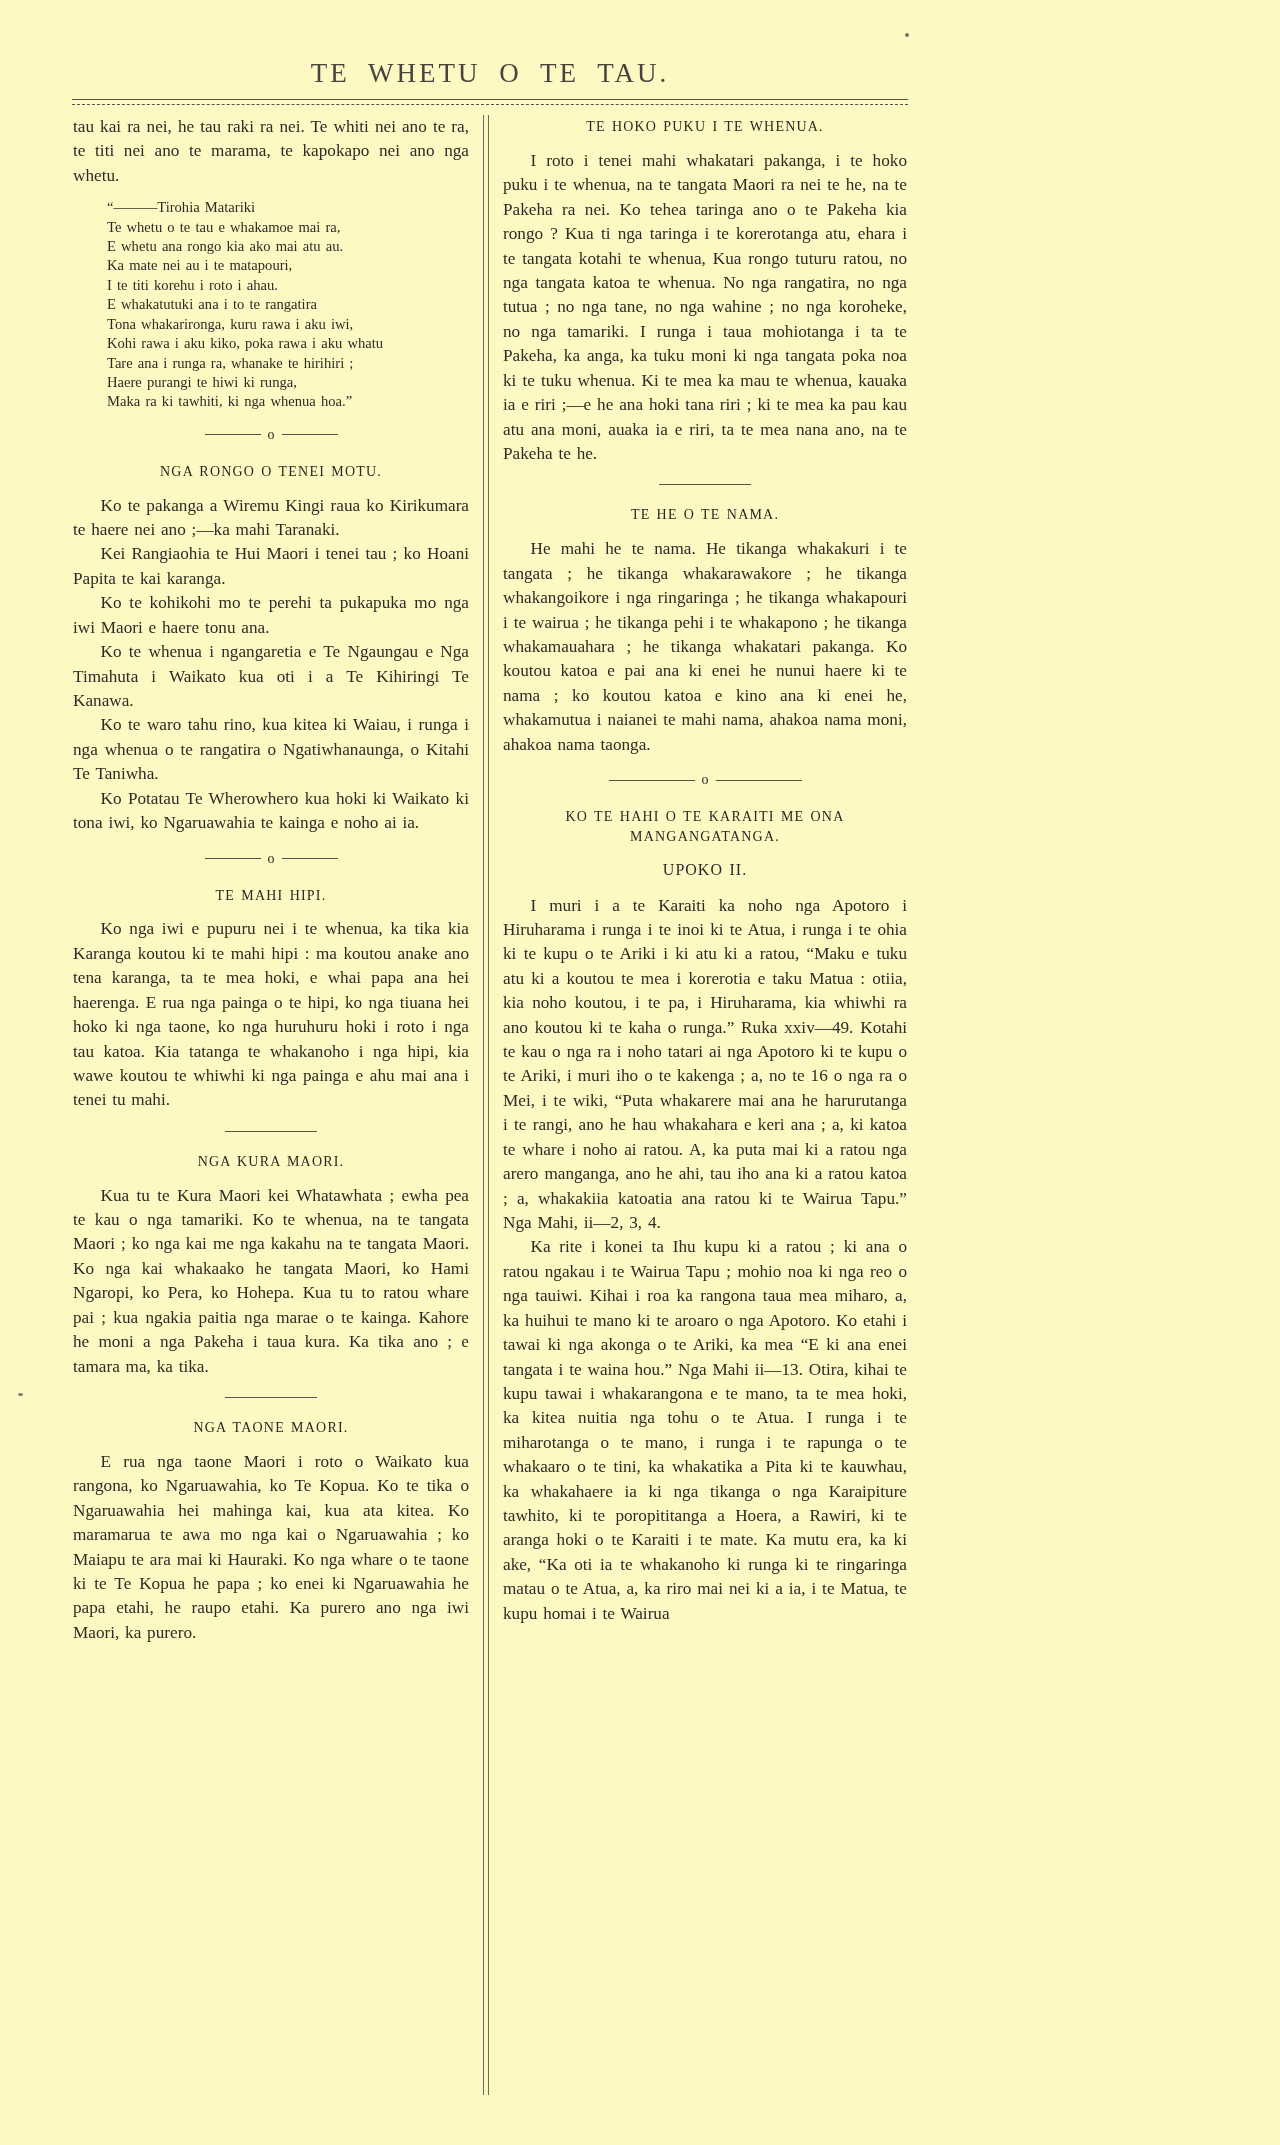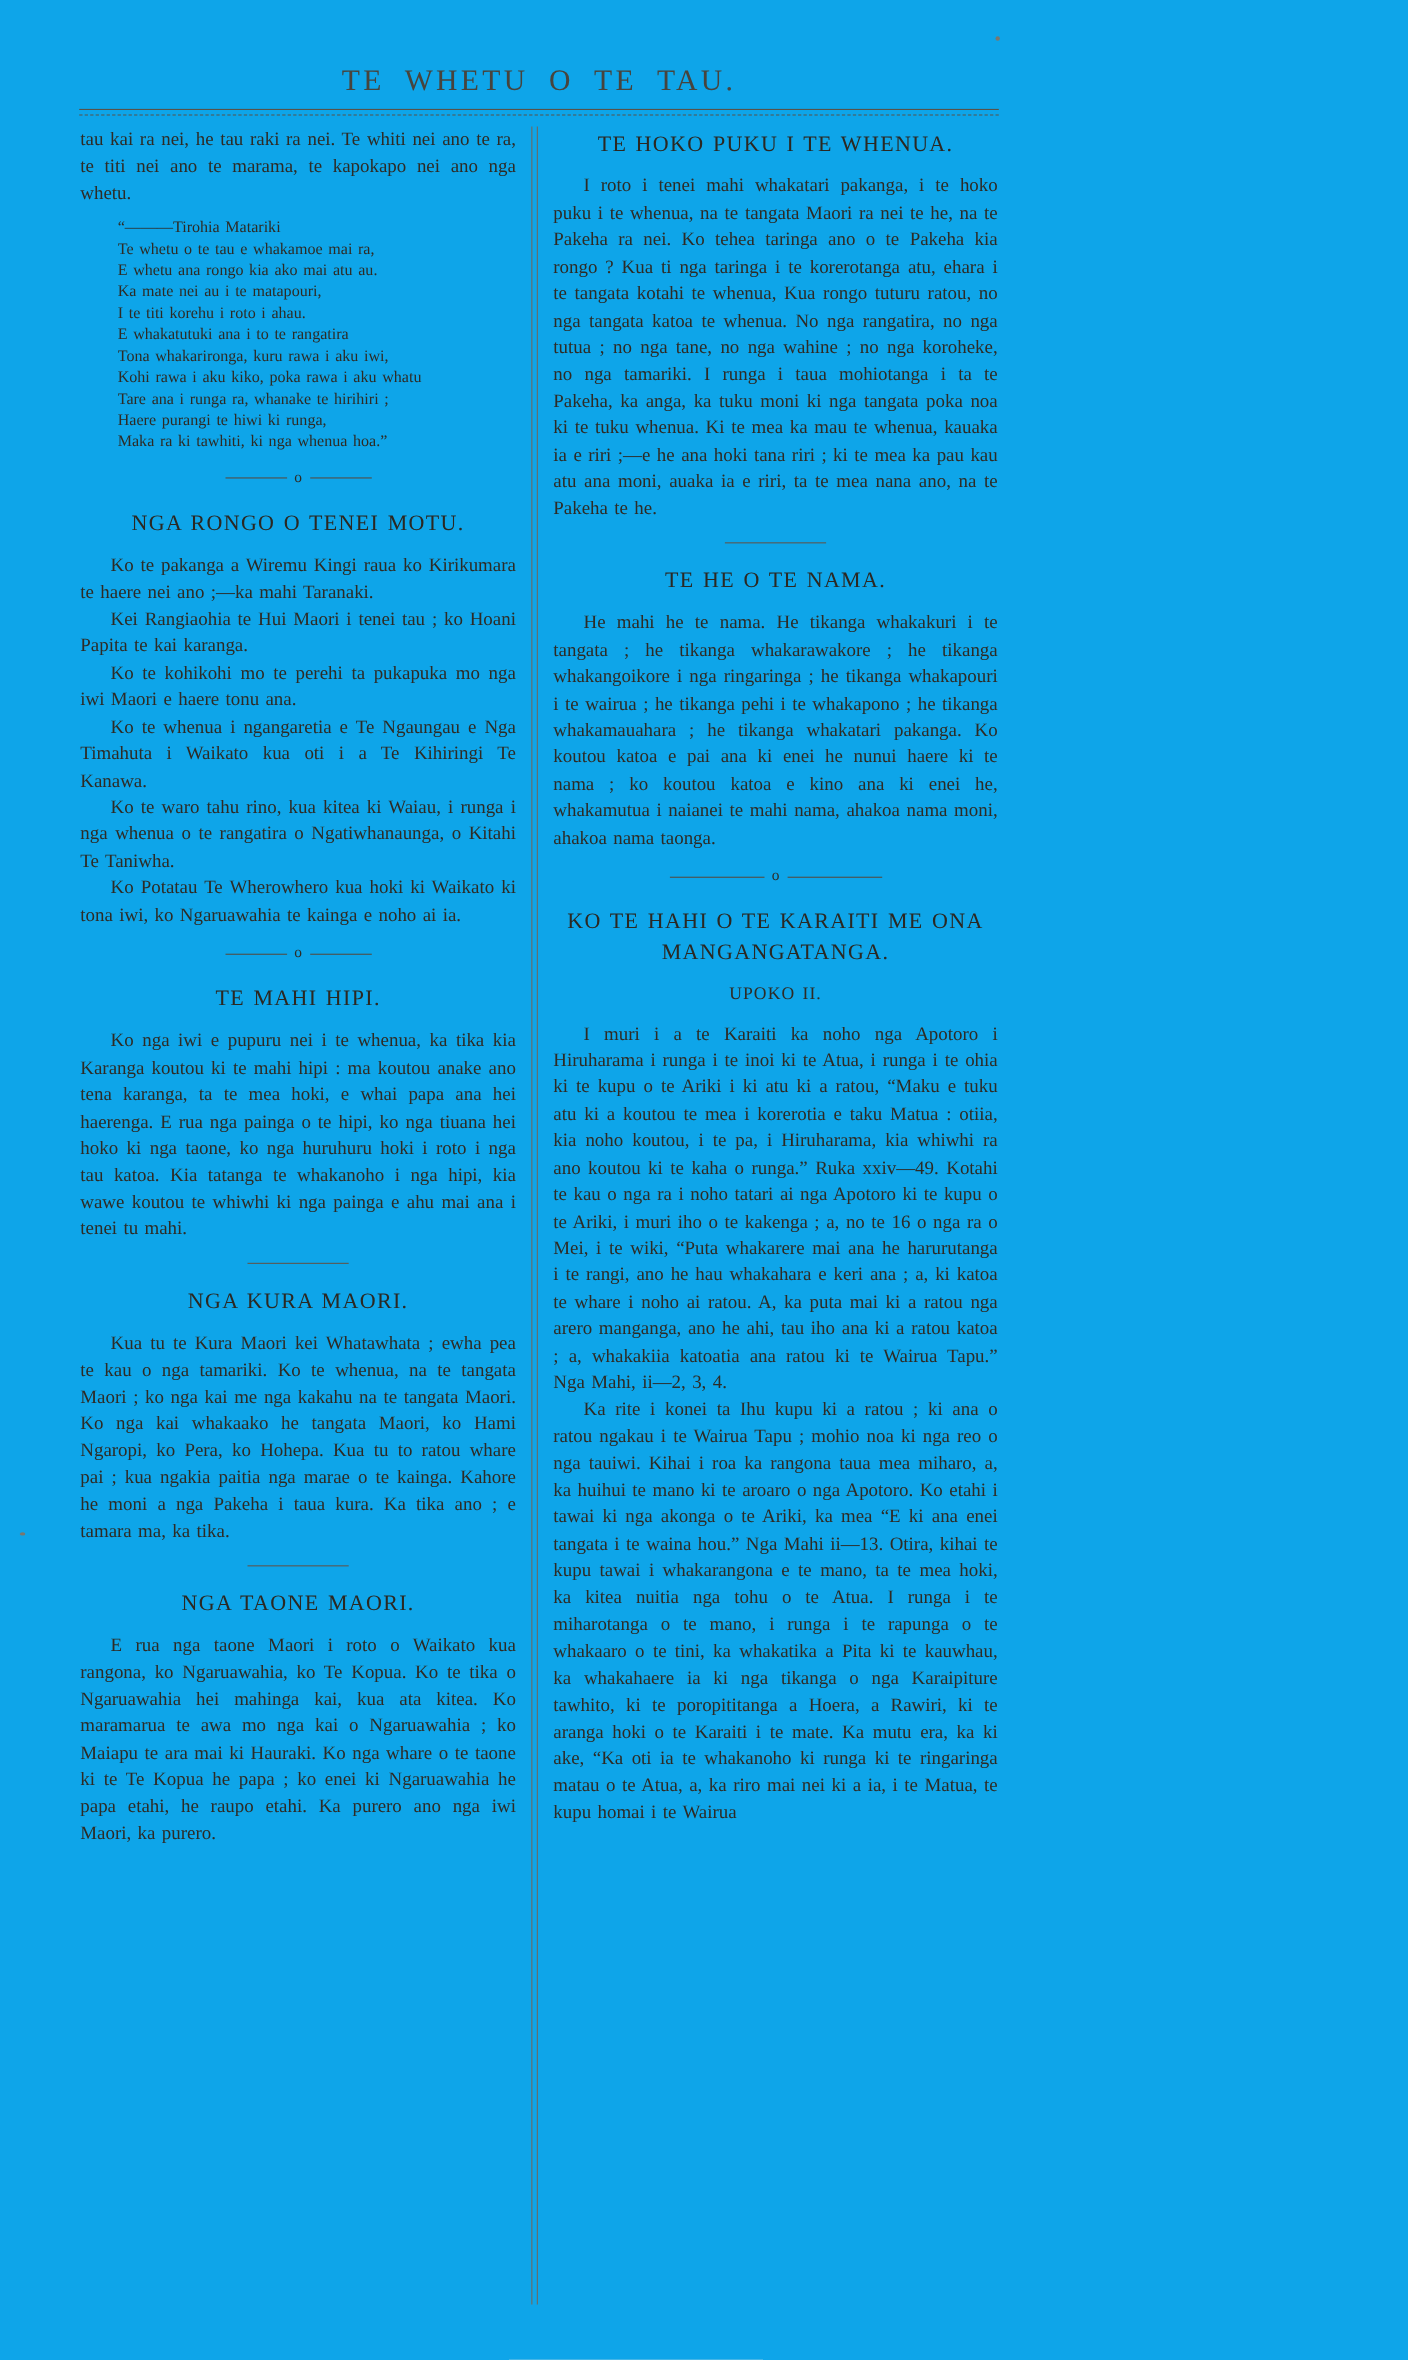--- a/index.html
+++ b/index.html
@@ -5,21 +5,21 @@
   html, body { margin: 0; padding: 0; }
   body {
     background: #e9e7e0;
     font-family: "Liberation Serif", "DejaVu Serif", serif;
   }
   .page {
     position: relative;
     width: 1280px;
     height: 2145px;
     margin: 0 auto;
-    background: #0ea5e9;
+    background: #fef9c3;
     color: #2e2b25;
     overflow: hidden;
     box-sizing: border-box;
   }
   .content {
     width: 836px;
     margin-left: 72px;
     padding-top: 58px;
     box-sizing: border-box;
   }
@@ -55,21 +55,21 @@
   .divider {
     width: 4px;
     border-left: 1px solid #6e6a61;
     border-right: 1px solid #6e6a61;
     margin: 0 2px;
   }
   .col p { margin: 0; text-indent: 1.6em; }
   .col p.noindent { text-indent: 0; }
   .heading {
     margin: 20px 0 12px 0;
-    font-size: 20px;
+    font-size: 14px;
     font-weight: normal;
     letter-spacing: 1.2px;
     text-align: center;
     text-indent: 0;
     color: #2b2822;
   }
   .heading.first { margin-top: 2px; }
   .subheading {
     margin: 2px 0 12px 0;
     font-size: 16px;

